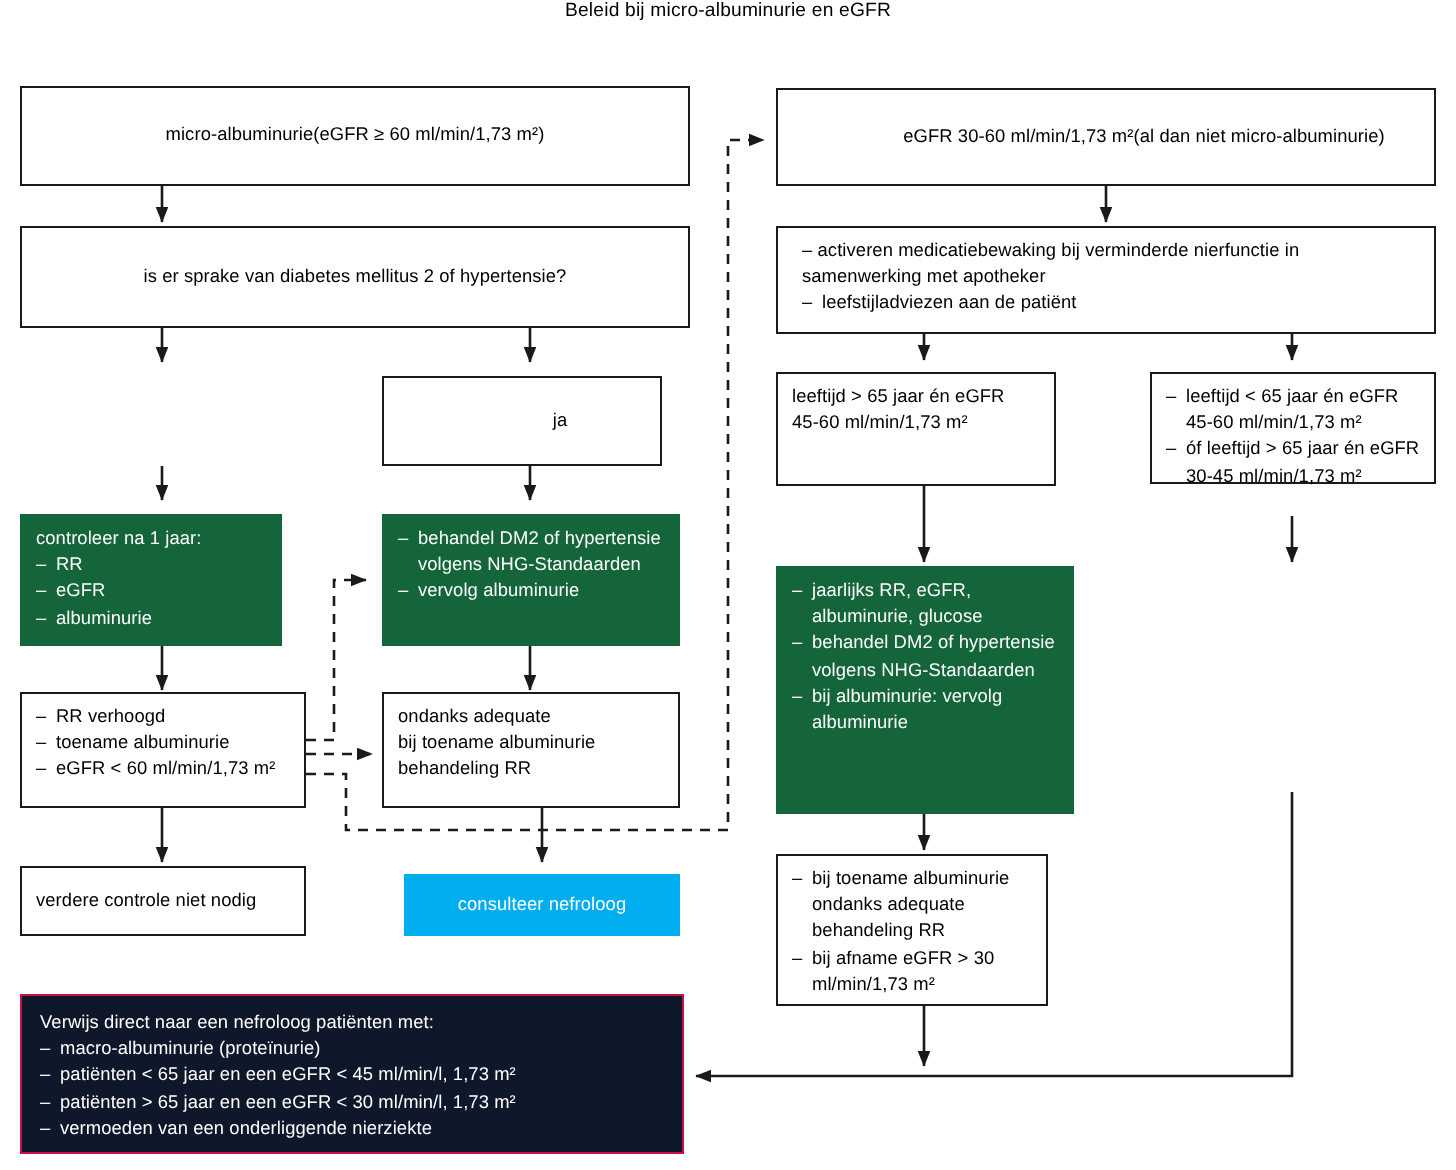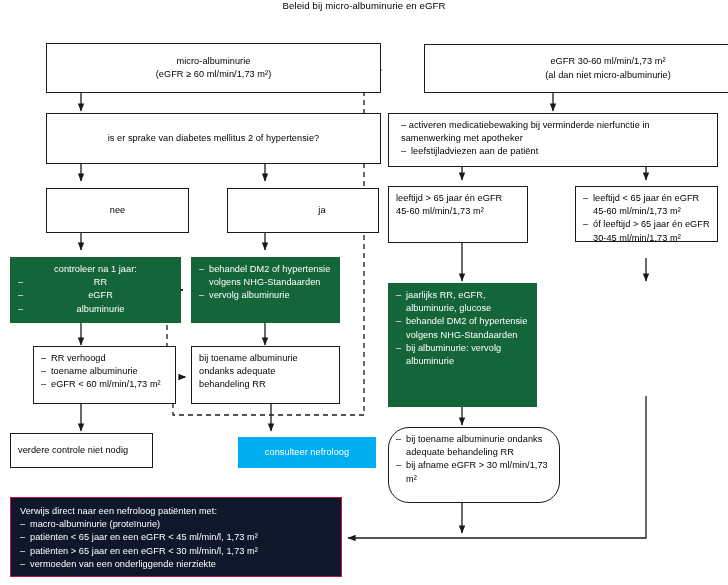--- a/index.html
+++ b/index.html
@@ -49,26 +49,25 @@
     border-color: #00aeef;
     color: #ffffff;
   }
   .node.pink {
     background: #0f172a;
     border-color: #c80f4b;
     color: #ffffff;
   }
   .node.center {
     display: flex;
-    flex-direction: column;
+    flex-direction: row;
     align-items: center;
     justify-content: center;
     padding: 4px 6px;
     text-align: center;
-    margin-left: 36px;
   }
   .node.center .line { display: block; }
   .bullets {
     margin: 0;
     padding: 0;
     list-style: none;
   }
   .bullets li {
     position: relative;
     padding-left: 10px;
@@ -151,55 +150,52 @@
 
   <div class="node center" style="left:10px; top:43px; width:335px; height:50px;">
     <span class="line">micro-albuminurie</span>
     <span class="line">(eGFR ≥ 60 ml/min/1,73 m²)</span>
   </div>
 
   <div class="node center" style="left:10px; top:113px; width:335px; height:51px;">
     <span class="line">is er sprake van diabetes mellitus 2 of hypertensie?</span>
   </div>
 
-  <div class="node center" style="left:10px; top:188px; width:143px; height:45px;">
-    <span class="line">nee</span>
-  </div>
-
-  <div class="node center" style="left:191px; top:188px; width:152px; height:45px;padding-left:44px;">
+
+  <div class="node center" style="left:191px; top:188px; width:140px; height:45px;padding-left:44px;">
     <span class="line">ja</span>
   </div>
 
-  <div class="node green" style="left:10px; top:257px; width:171px; height:66px;text-align:center;">
+  <div class="node green" style="left:10px; top:257px; width:131px; height:66px;">
     <span class="lead">controleer na 1 jaar:</span>
     <ul class="bullets">
       <li>RR</li>
       <li>eGFR</li>
       <li>albuminurie</li>
     </ul>
   </div>
 
   <div class="node green" style="left:191px; top:257px; width:149px; height:66px;">
     <ul class="bullets">
       <li>behandel DM2 of hypertensie volgens NHG-Standaarden</li>
       <li>vervolg albuminurie</li>
     </ul>
   </div>
 
-  <div class="node" style="left:10px; top:346px; width:143px; height:58px;margin-left:23px;">
+  <div class="node" style="left:10px; top:346px; width:143px; height:58px;">
     <ul class="bullets">
       <li>RR verhoogd</li>
       <li>toename albuminurie</li>
       <li>eGFR &lt; 60 ml/min/1,73 m²</li>
     </ul>
   </div>
 
   <div class="node plainlines" style="left:191px; top:346px; width:149px; height:58px;">
+    <span class="line">ondanks adequate</span>
     <span class="line">bij toename albuminurie</span>
-    <span class="line">ondanks adequate</span>
     <span class="line">behandeling RR</span>
   </div>
 
   <div class="node" style="left:10px; top:433px; width:143px; height:35px; display:flex; align-items:center;">
     <span class="line">verdere controle niet nodig</span>
   </div>
 
   <div class="node cyan center" style="left:202px; top:437px; width:138px; height:31px;">
     <span class="line">consulteer nefroloog</span>
   </div>
@@ -241,20 +237,20 @@
 
   <div class="node green" style="left:388px; top:283px; width:149px; height:124px;">
     <ul class="bullets">
       <li>jaarlijks RR, eGFR, albuminurie, glucose</li>
       <li>behandel DM2 of hypertensie volgens NHG-Standaarden</li>
       <li>bij albuminurie: vervolg albuminurie</li>
     </ul>
   </div>
 
 
-  <div class="node" style="left:388px; top:427px; width:172px; height:76px;border-radius:21px;">
+  <div class="node" style="left:388px; top:427px; width:136px; height:76px;">
     <ul class="bullets">
       <li>bij toename albuminurie ondanks adequate behandeling RR</li>
       <li>bij afname eGFR &gt; 30 ml/min/1,73 m²</li>
     </ul>
   </div>
 
 </div>
 
 </body></html>

